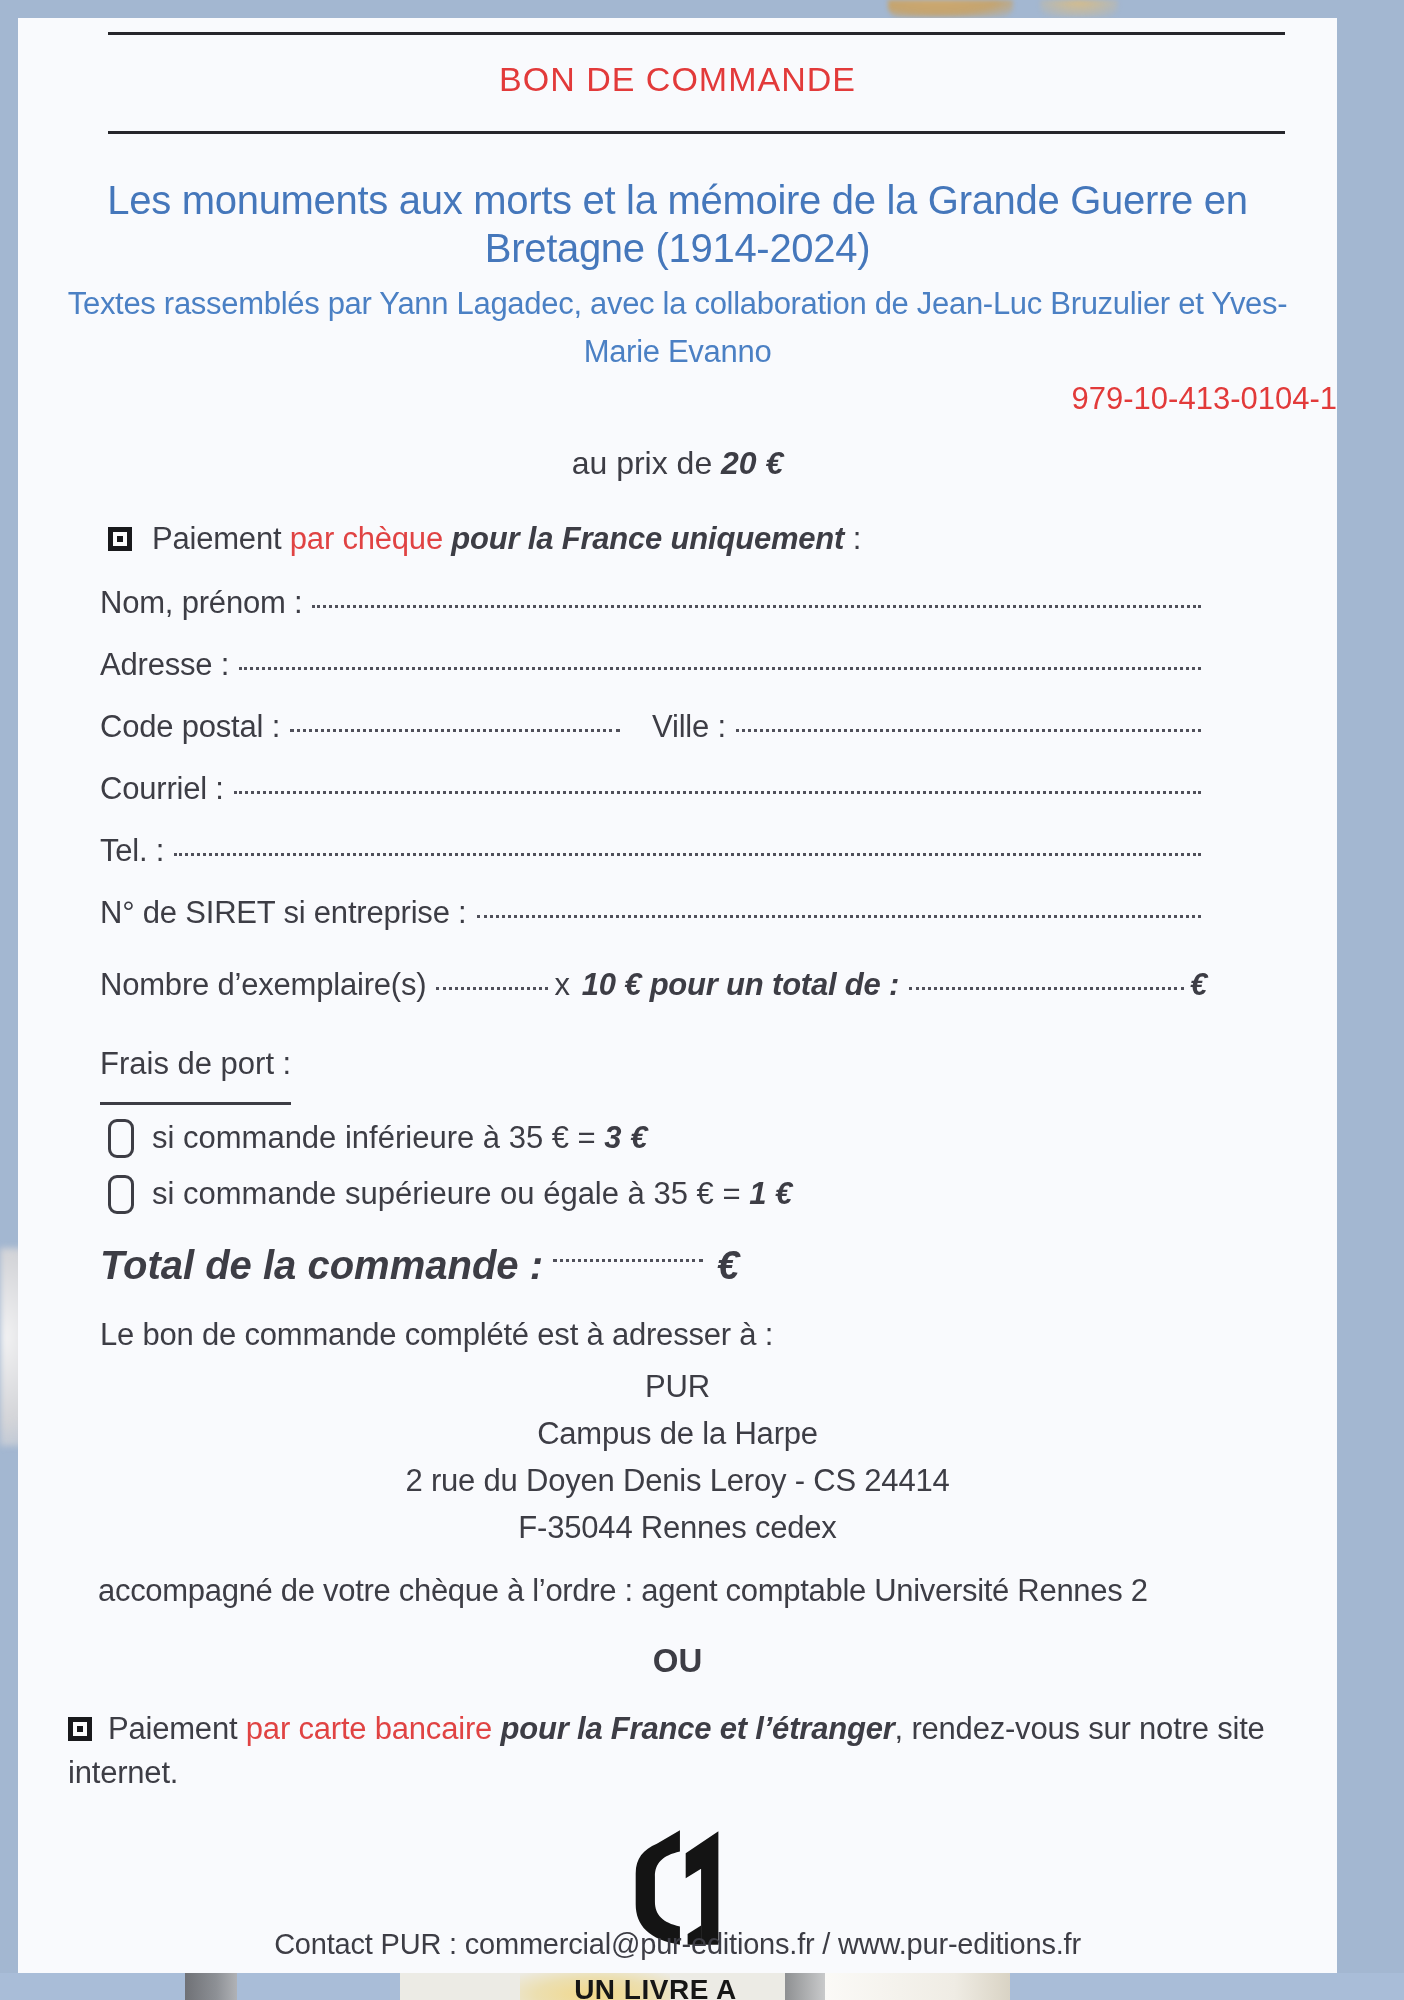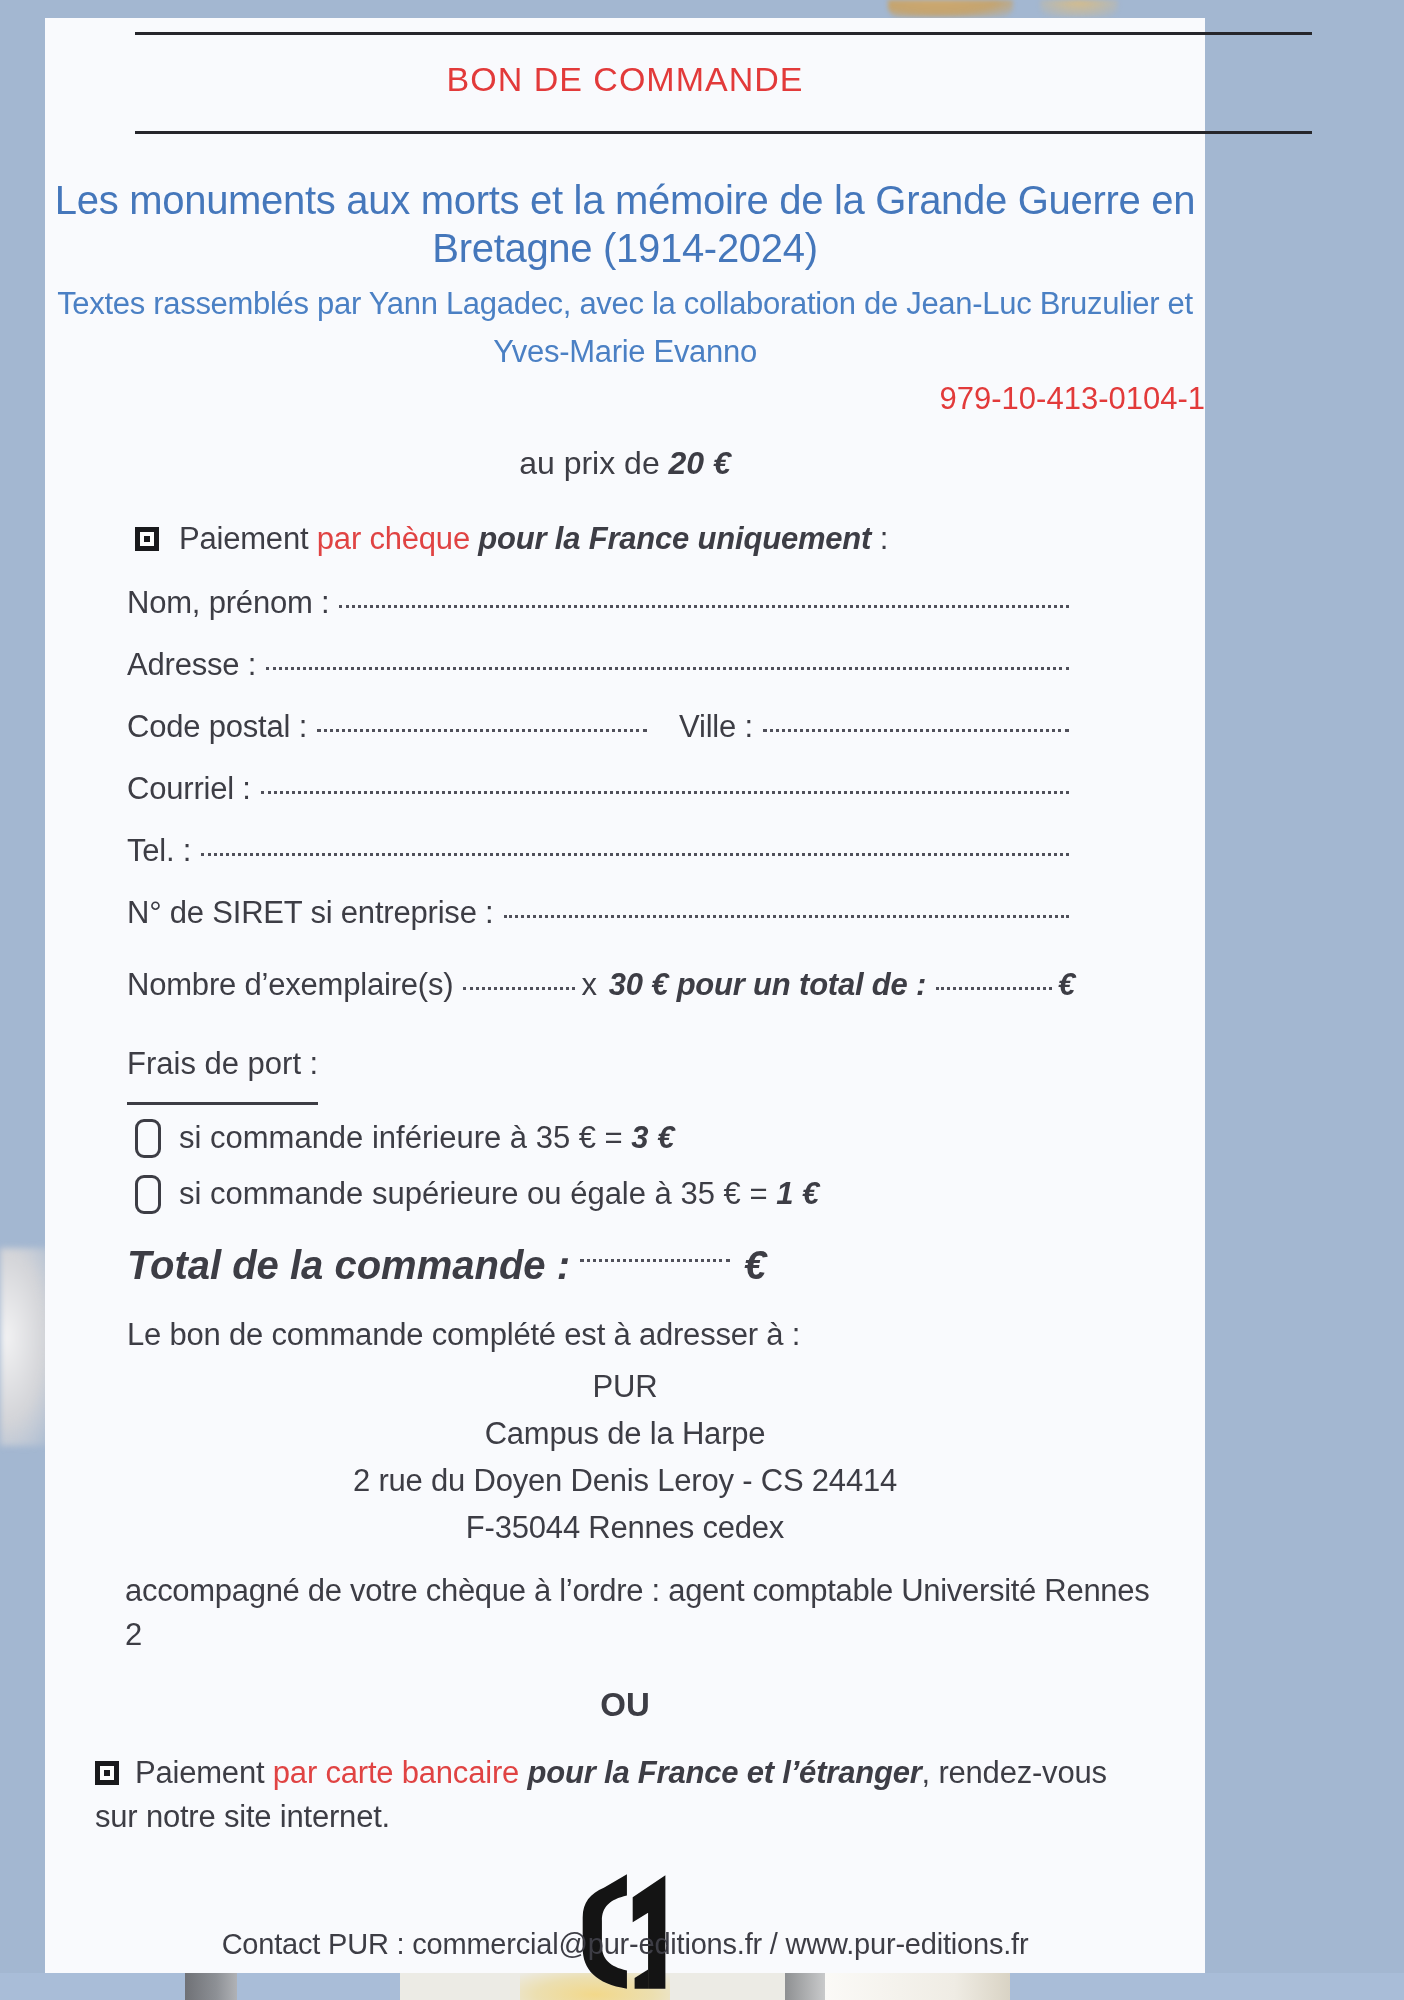--- a/index.html
+++ b/index.html
@@ -17,23 +17,22 @@
   .bg-bottom .pillar{position:absolute;left:185px;bottom:0;width:52px;height:27px;background:linear-gradient(90deg,#6f7176,#8d9095 60%,#b0b2b6);}
   .bg-bottom .stone{position:absolute;left:400px;bottom:0;width:385px;height:27px;background:#ecebe5;}
   .bg-bottom .gold{position:absolute;left:520px;bottom:0;width:150px;height:27px;background:radial-gradient(ellipse at 50% 80%,#f2d88a 0%,#ecdfb0 55%,rgba(236,223,176,0) 100%);}
   .bg-bottom .stone2{position:absolute;left:785px;bottom:0;width:40px;height:27px;background:linear-gradient(90deg,#8e9092,#c9cacb);}
   .bg-bottom .stone3{position:absolute;left:825px;bottom:0;width:185px;height:27px;background:linear-gradient(90deg,#fbfaf7,#efece4 70%,#d9d3c4);}
   .bg-leftblob{position:absolute;left:0;top:1248px;width:56px;height:198px;
     background:radial-gradient(ellipse at 10% 45%,#f2f2f3 0%,#d3d4d8 55%,rgba(211,212,216,0) 100%);
     filter:blur(3px);}
   
   .doc{
-    position:absolute;left:18px;top:18px;width:1160px;height:1955px;
+    position:absolute;left:18px;top:18px;width:1319px;height:1955px;
     background:#f9fafd;
-    margin-left:27px;
   }
   .rule{height:3px;background:#26262b;margin:0 70px 0 90px;width:1177px;}
   .rule.r1{margin-top:14px;}
   .rule.r2{margin-top:32px;}
   .bon{
     margin:24px 0 0 0;text-align:center;font-weight:normal;
     font-size:34px;line-height:40px;letter-spacing:1px;color:#e23a3a;
   }
   .booktitle{
     margin:42px auto 0 auto;max-width:1290px;text-align:center;font-weight:normal;
@@ -151,21 +150,21 @@
     <div class="frow">
       <span class="lbl">N° de SIRET si entreprise :</span>
       <span class="dots"></span>
     </div>
   </div>
 
   <div class="frow qrow">
     <span class="lbl">Nombre d’exemplaire(s)</span>
     <span class="dots fixed110"></span>
     <span class="lbl">x</span>
-    <b class="lbl" style="margin-left:12px">30 € pour un total de :</b>
+    <b class="lbl" style="margin-left:12px">10 € pour un total de :</b>
     <span class="dots"></span>
     <b>€</b>
   </div>
 
   <div class="frais">
     <span class="u">Frais de port :</span>
   </div>
   <div class="chkrow">
     <span class="chk"></span>
     <span><span>si commande inférieure à 35 € =</span> <b>3 €</b></span>

